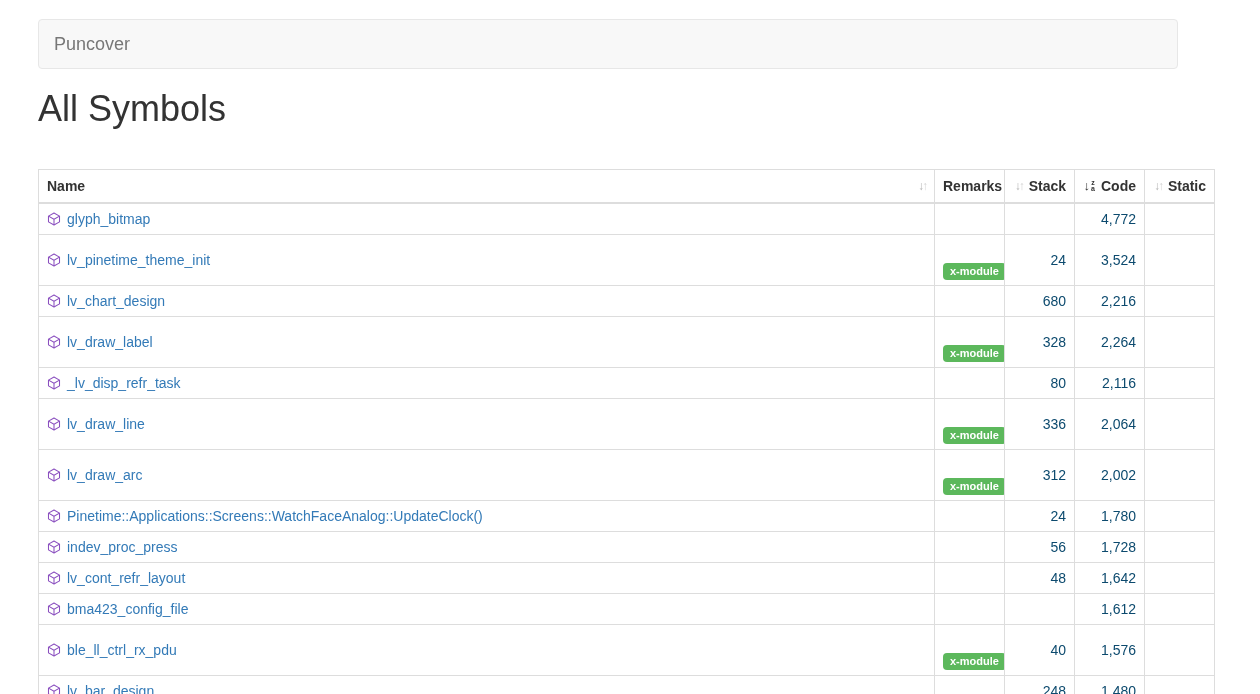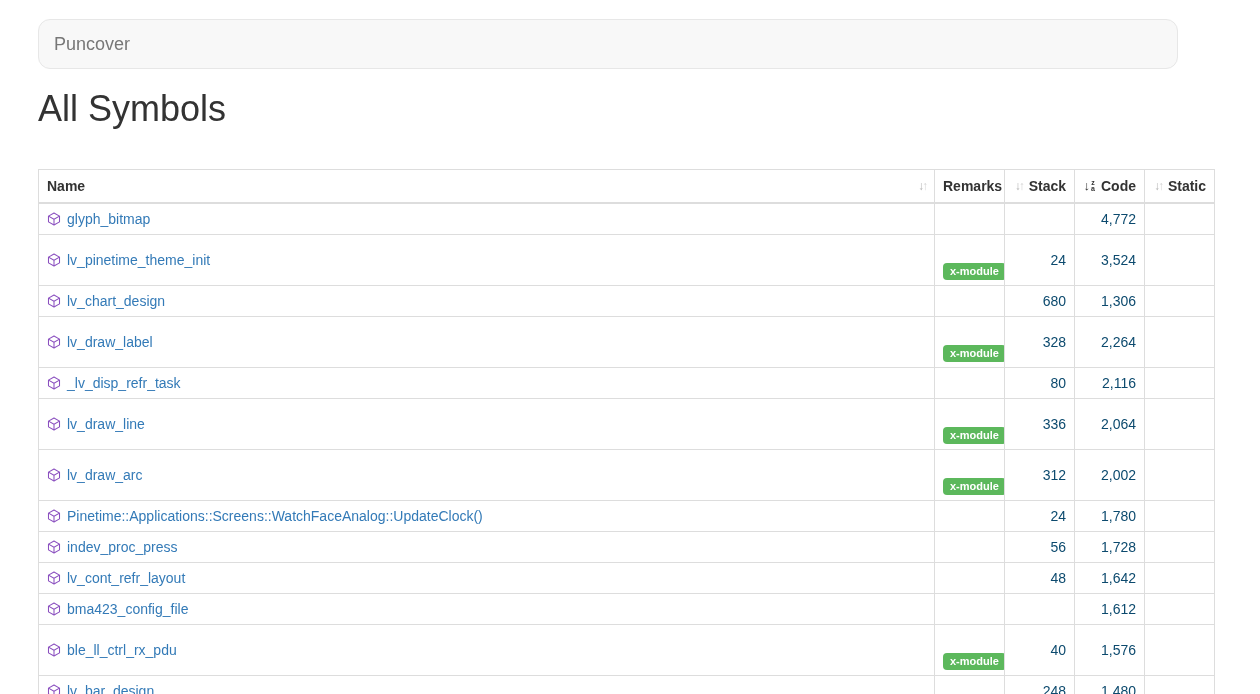--- a/index.html
+++ b/index.html
@@ -9,21 +9,21 @@
     background: #ffffff; color: #333333;
     font-family: "Liberation Sans", sans-serif;
   }
   .wrap { padding: 19px 0 0 38px; }
 
   
   .navbar {
     width: 1140px; height: 50px;
     background: #f8f8f8;
     border: 1px solid #e7e7e7;
-    border-radius: 12px;
+    border-radius: 4px;
     display: flex; align-items: center;
     margin-bottom: 20px;
   }
   .brand {
     padding: 0 15px; font-size: 18px; color: #777777;
     text-decoration: none; line-height: 48px; cursor: pointer;
   }
 
   
   h1.page-title {
@@ -152,21 +152,21 @@
           <td class="num">3,524</td>
           <td class="num"></td>
         </tr>
         <tr>
           <td><span class="cube-icon"><svg width="14" height="14" viewBox="0 0 16 16" fill="none" stroke="#8a4fbf" stroke-width="1.2" stroke-linejoin="round">
                 <path d="M8 1.2 L14.3 4.7 L14.3 11.3 L8 14.8 L1.7 11.3 L1.7 4.7 Z"></path>
                 <path d="M1.7 4.7 L8 8.2 L14.3 4.7 M8 8.2 L8 14.8"></path>
               </svg></span><a class="symbol" href="#">lv_chart_design</a></td>
           <td class="remarks"></td>
           <td class="num">680</td>
-          <td class="num">1,306</td>
+          <td class="num">2,216</td>
           <td class="num"></td>
         </tr>
         <tr>
           <td><span class="cube-icon"><svg width="14" height="14" viewBox="0 0 16 16" fill="none" stroke="#8a4fbf" stroke-width="1.2" stroke-linejoin="round">
                 <path d="M8 1.2 L14.3 4.7 L14.3 11.3 L8 14.8 L1.7 11.3 L1.7 4.7 Z"></path>
                 <path d="M1.7 4.7 L8 8.2 L14.3 4.7 M8 8.2 L8 14.8"></path>
               </svg></span><a class="symbol" href="#">lv_draw_label</a></td>
           <td class="remarks"><span class="badge-xmodule">x-module</span></td>
           <td class="num">328</td>
           <td class="num">2,264</td>

